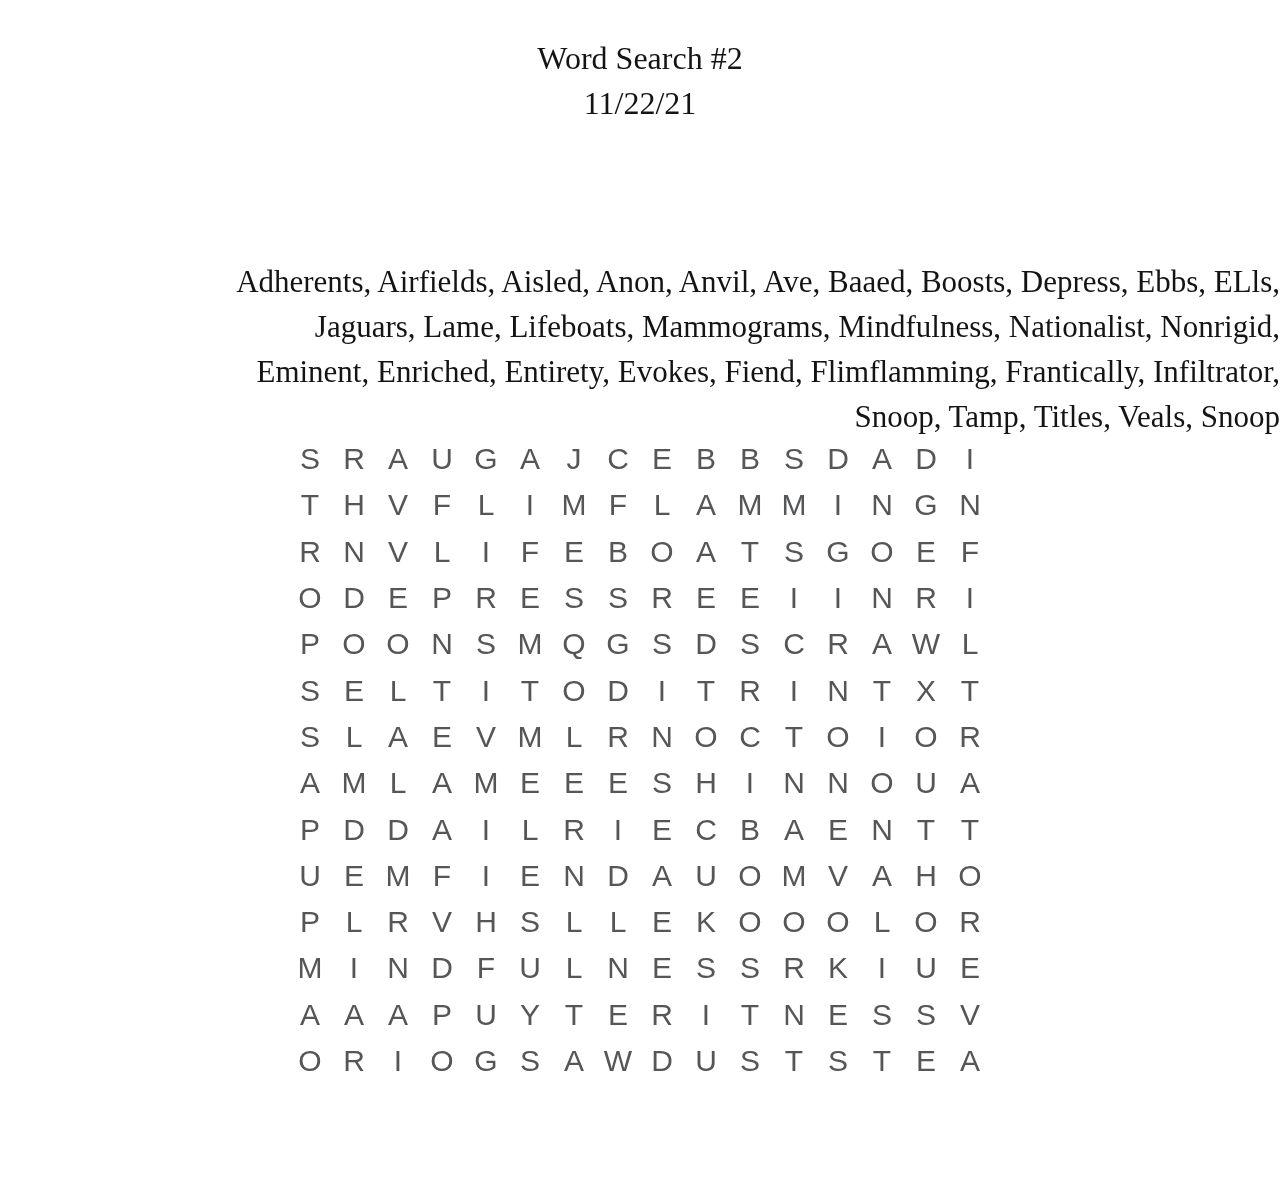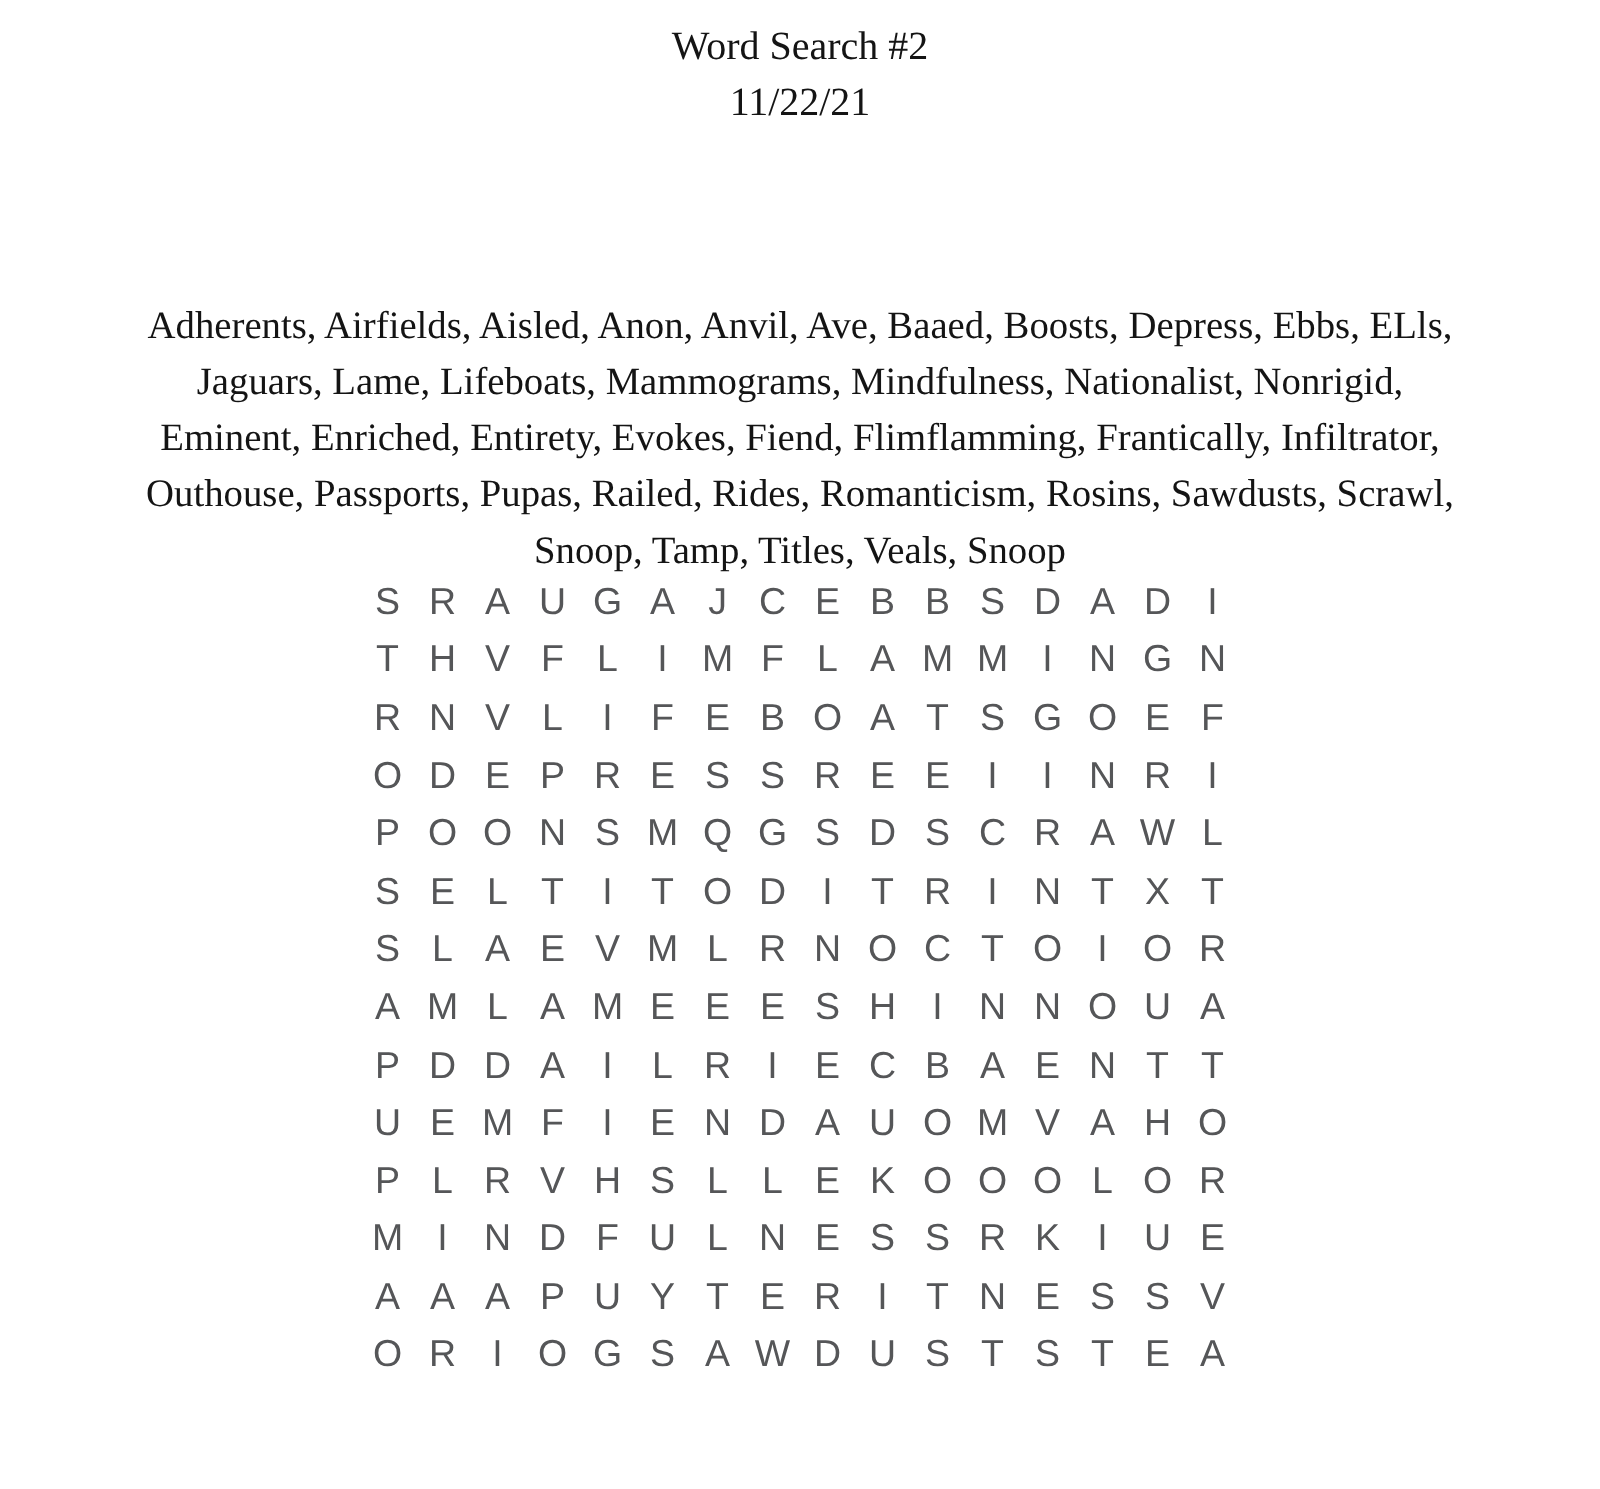--- a/index.html
+++ b/index.html
@@ -9,29 +9,29 @@
   }
   .page {
     position: relative;
     width: 1280px;
     height: 1191px;
     background: #ffffff;
     overflow: hidden;
     font-family: "Liberation Serif", serif;
   }
   .header {
-    padding-top: 14px;
+    padding-top: 36px;
     text-align: center;
     font-size: 32px;
     line-height: 45px;
     color: #141414;
   }
   .word-list {
     margin-top: 133px;
-    text-align: center;
+    text-align: right;
     font-size: 31px;
     line-height: 45px;
     color: #141414;
   }
   .word-list .line {
     white-space: nowrap;
   }
   .letter-grid {
     margin: -3px auto 0 auto;
     width: 704px;
@@ -57,21 +57,20 @@
 
   <div class="header">
     <div>Word Search #2</div>
     <div>11/22/21</div>
   </div>
 
   <div class="word-list">
       <div class="line">Adherents, Airfields, Aisled, Anon, Anvil, Ave, Baaed, Boosts, Depress, Ebbs, ELls,</div>
       <div class="line">Jaguars, Lame, Lifeboats, Mammograms, Mindfulness, Nationalist, Nonrigid,</div>
       <div class="line">Eminent, Enriched, Entirety, Evokes, Fiend, Flimflamming, Frantically, Infiltrator,</div>
-      <div class="line">Outhouse, Passports, Pupas, Railed, Rides, Romanticism, Rosins, Sawdusts, Scrawl,</div>
       <div class="line">Snoop, Tamp, Titles, Veals, Snoop</div>
     </div>
 
   <div class="letter-grid">
       <span class="cell">S</span>
       <span class="cell">R</span>
       <span class="cell">A</span>
       <span class="cell">U</span>
       <span class="cell">G</span>
       <span class="cell">A</span>

